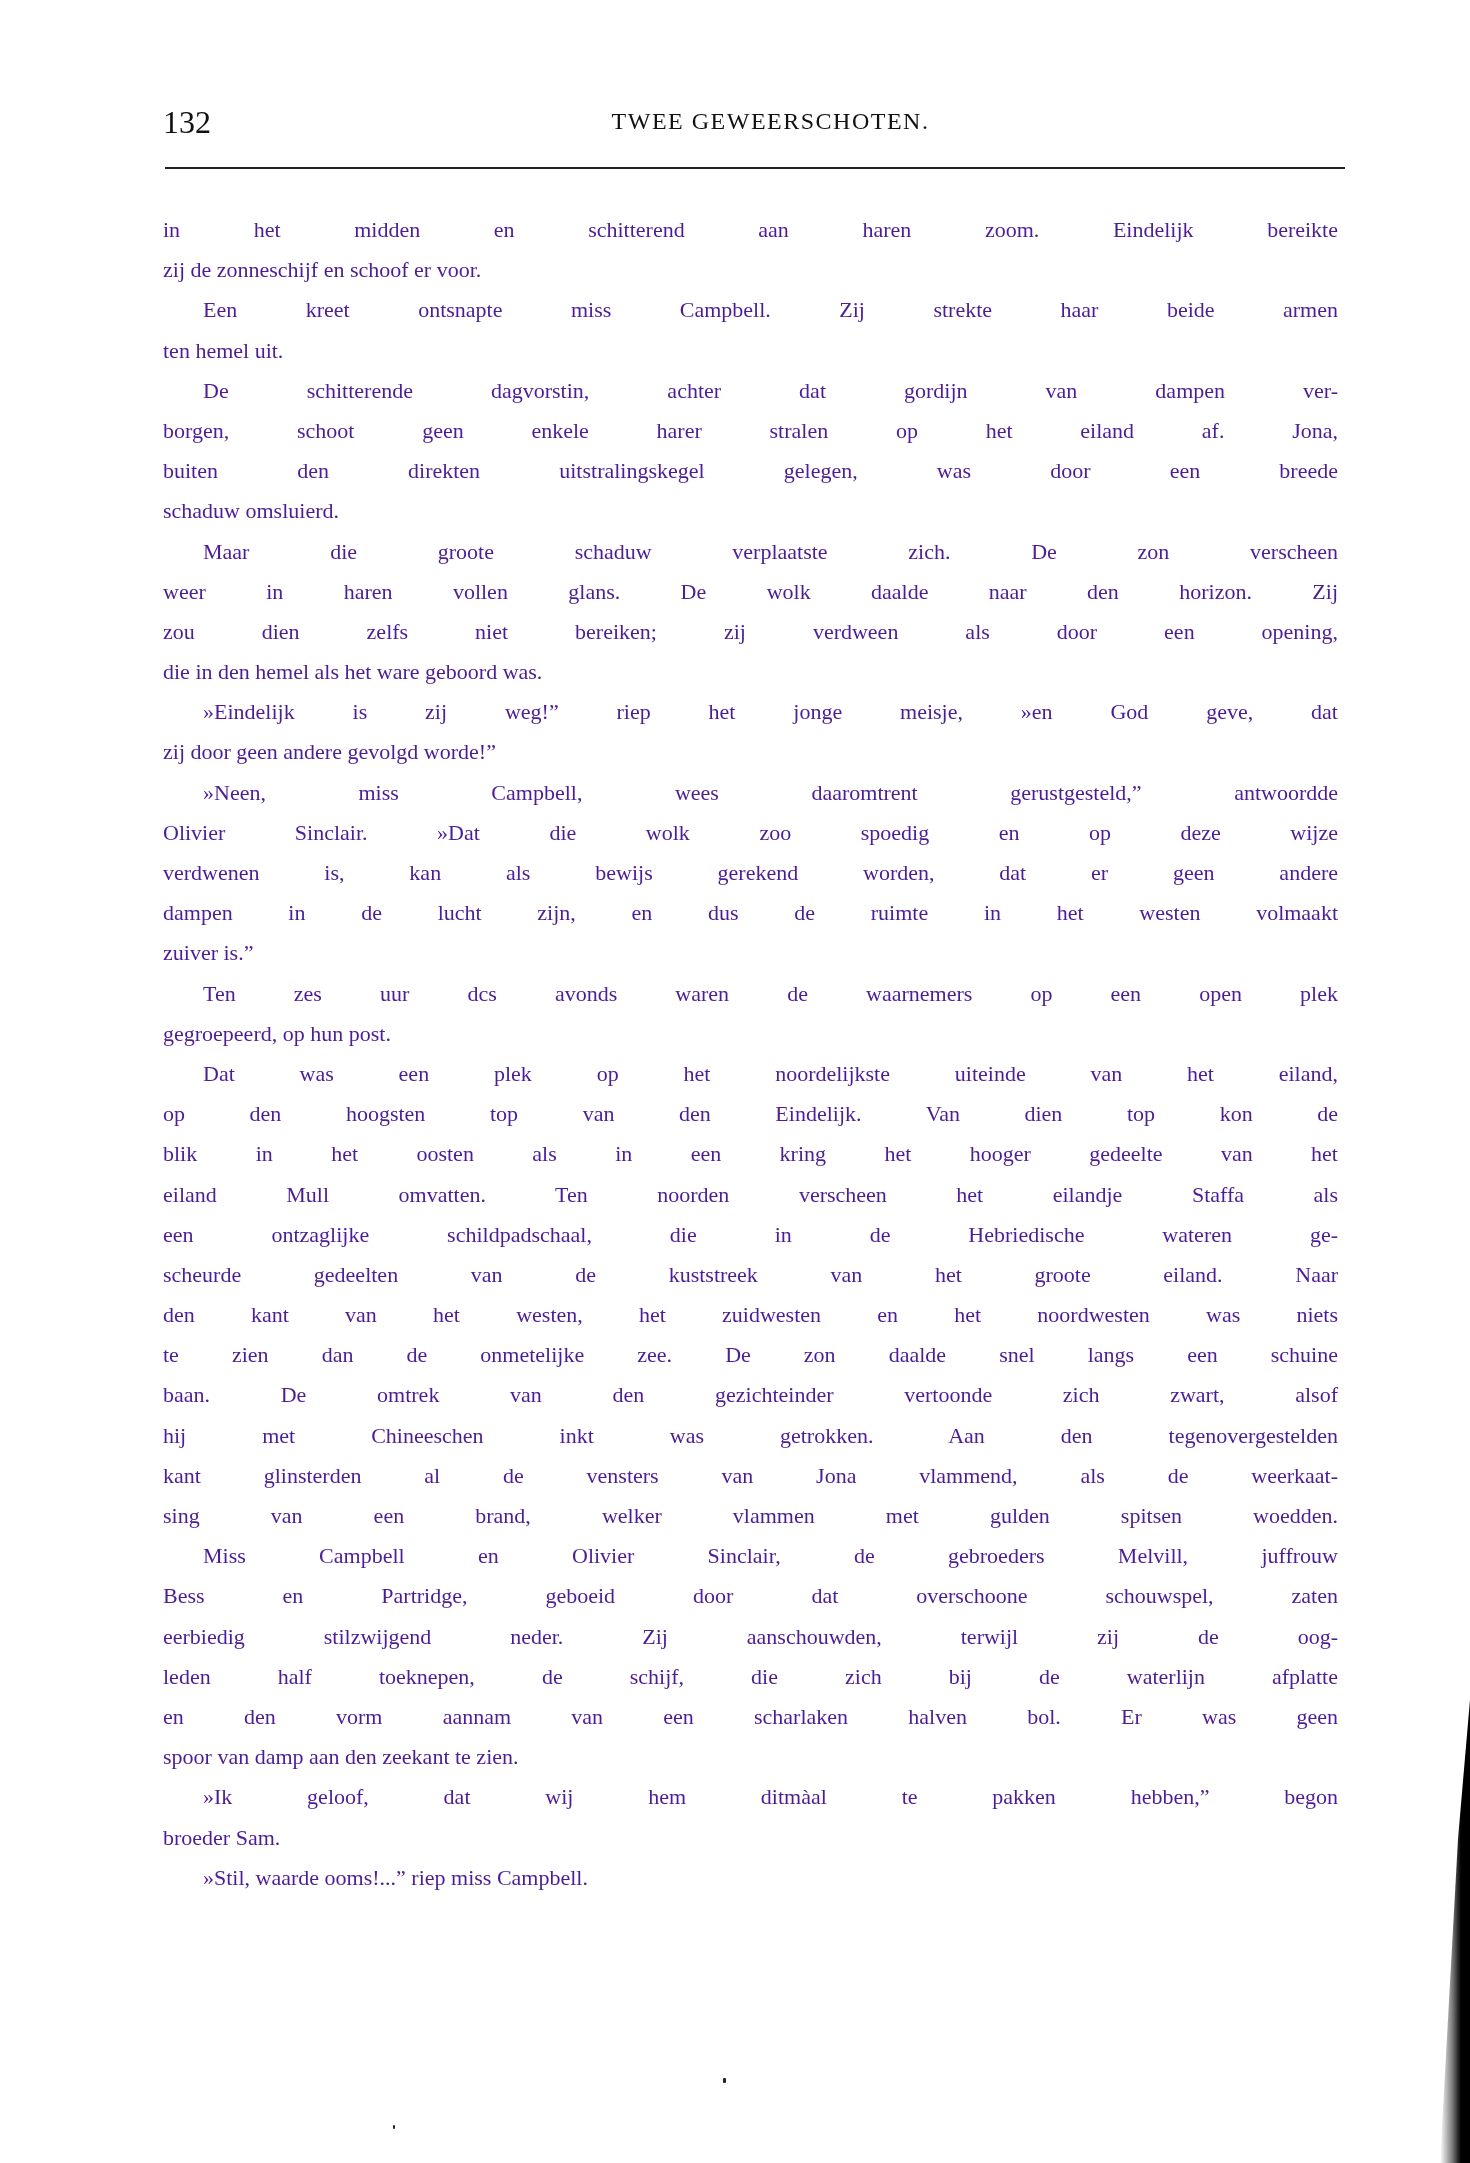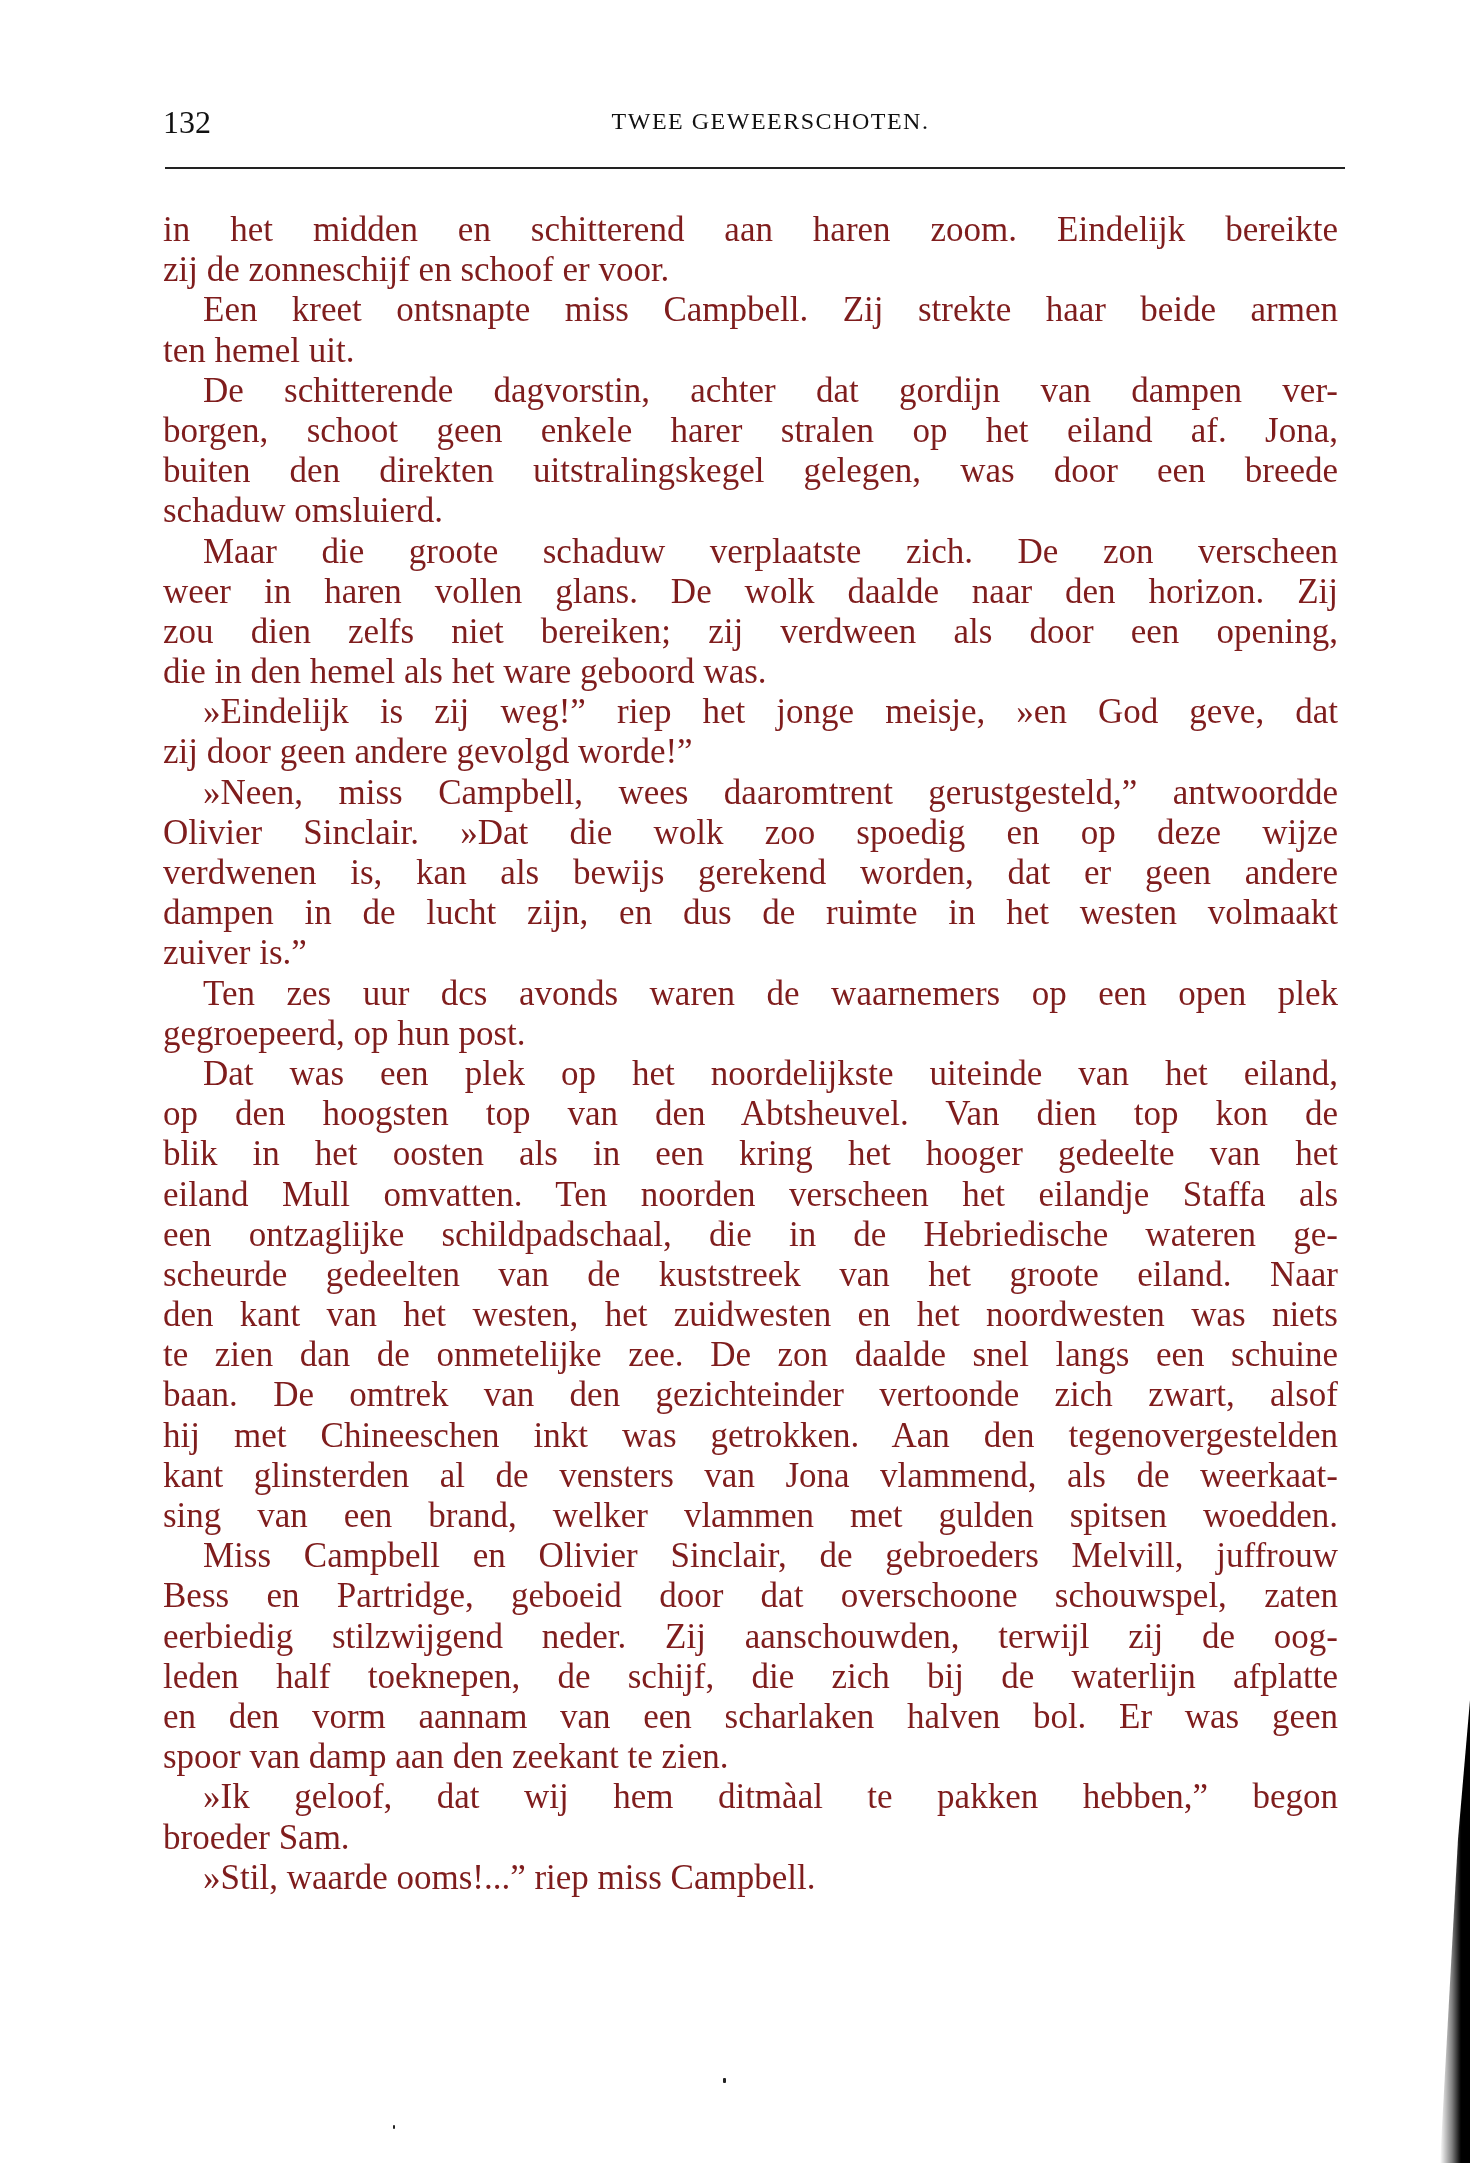--- a/index.html
+++ b/index.html
@@ -14,21 +14,21 @@
     position: absolute; left: 0; width: 1470px; top: 108px; text-align: center;
     font-family: "Liberation Serif", "DejaVu Serif", serif;
     font-size: 24px; letter-spacing: 1.5px; color: #111; padding-left: 71px; box-sizing: border-box;
   }
   .rule {
     position: absolute; left: 165px; width: 1180px; top: 167px; height: 2px; background: #222;
   }
   .body-text {
     position: absolute; left: 163px; top: 210px; width: 1175px;
     font-family: "Liberation Serif", "DejaVu Serif", serif;
-    font-size: 35px; line-height: 40.2px; color: #7f1d1d;
+    font-size: 22px; line-height: 40.2px; color: #4c1d95;
   }
   .line {
     display: block; white-space: nowrap; text-align: justify; text-align-last: justify; height: 40.2px;
   }
   .line.last { text-align-last: left; }
   .line.indent { padding-left: 40px; }
   .scan-edge {
     position: absolute; right: 0; top: 1700px; width: 30px; height: 463px;
     background: linear-gradient(to right, rgba(0,0,0,0) 0%, rgba(0,0,0,0.5) 40%, #000 70%);
     clip-path: polygon(100% 0, 100% 100%, 0 100%, 60% 30%);
@@ -59,21 +59,21 @@
       <span class="line indent">»Eindelijk is zij weg!” riep het jonge meisje, »en God geve, dat</span>
       <span class="line last">zij door geen andere gevolgd worde!”</span>
       <span class="line indent">»Neen, miss Campbell, wees daaromtrent gerustgesteld,” antwoordde</span>
       <span class="line">Olivier Sinclair. »Dat die wolk zoo spoedig en op deze wijze</span>
       <span class="line">verdwenen is, kan als bewijs gerekend worden, dat er geen andere</span>
       <span class="line">dampen in de lucht zijn, en dus de ruimte in het westen volmaakt</span>
       <span class="line last">zuiver is.”</span>
       <span class="line indent">Ten zes uur dcs avonds waren de waarnemers op een open plek</span>
       <span class="line last">gegroepeerd, op hun post.</span>
       <span class="line indent">Dat was een plek op het noordelijkste uiteinde van het eiland,</span>
-      <span class="line">op den hoogsten top van den Abtsheuvel. Van dien top kon de</span>
+      <span class="line">op den hoogsten top van den Eindelijk. Van dien top kon de</span>
       <span class="line">blik in het oosten als in een kring het hooger gedeelte van het</span>
       <span class="line">eiland Mull omvatten. Ten noorden verscheen het eilandje Staffa als</span>
       <span class="line">een ontzaglijke schildpadschaal, die in de Hebriedische wateren ge-</span>
       <span class="line">scheurde gedeelten van de kuststreek van het groote eiland. Naar</span>
       <span class="line">den kant van het westen, het zuidwesten en het noordwesten was niets</span>
       <span class="line">te zien dan de onmetelijke zee. De zon daalde snel langs een schuine</span>
       <span class="line">baan. De omtrek van den gezichteinder vertoonde zich zwart, alsof</span>
       <span class="line">hij met Chineeschen inkt was getrokken. Aan den tegenovergestelden</span>
       <span class="line">kant glinsterden al de vensters van Jona vlammend, als de weerkaat-</span>
       <span class="line">sing van een brand, welker vlammen met gulden spitsen woedden.</span>

